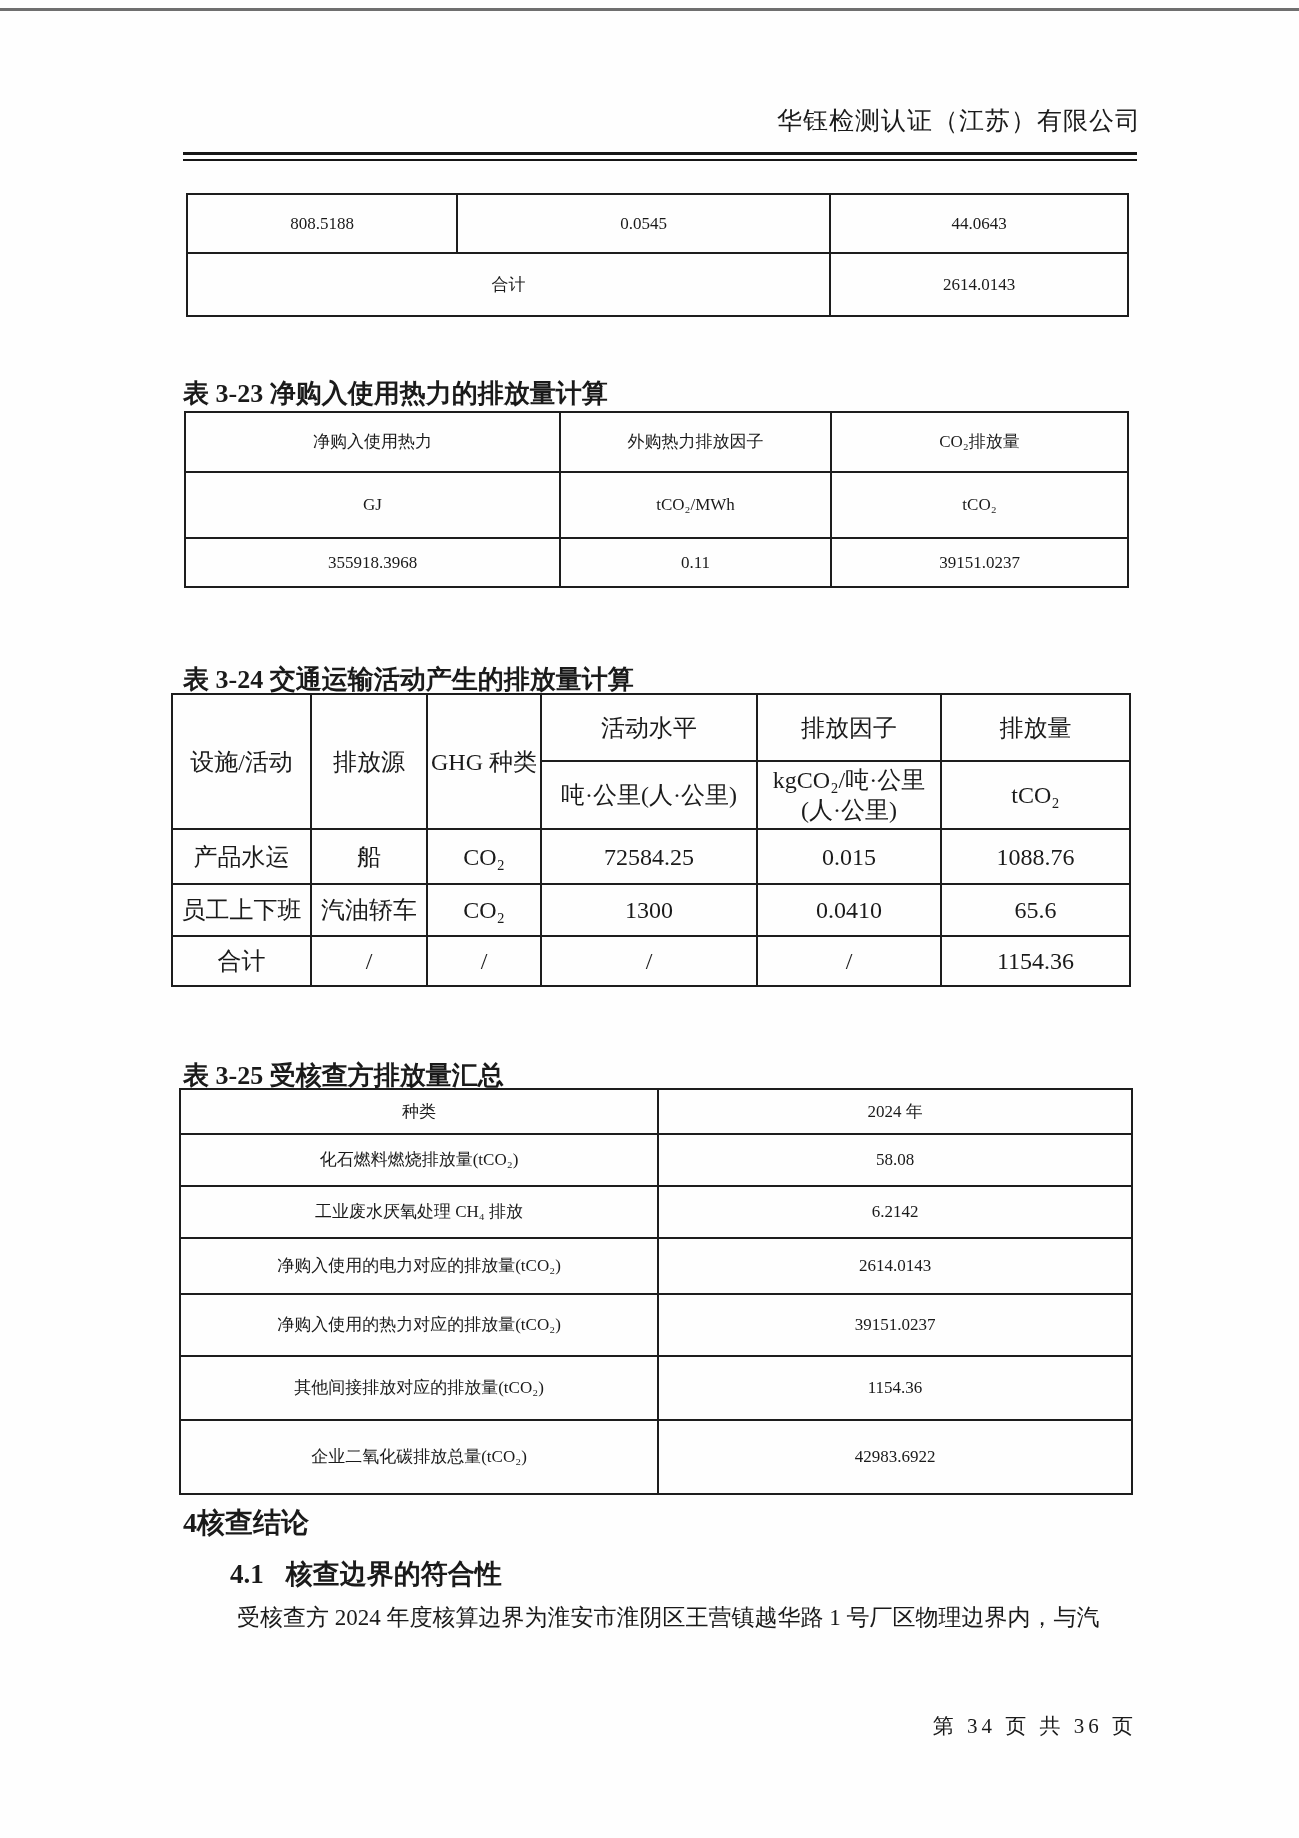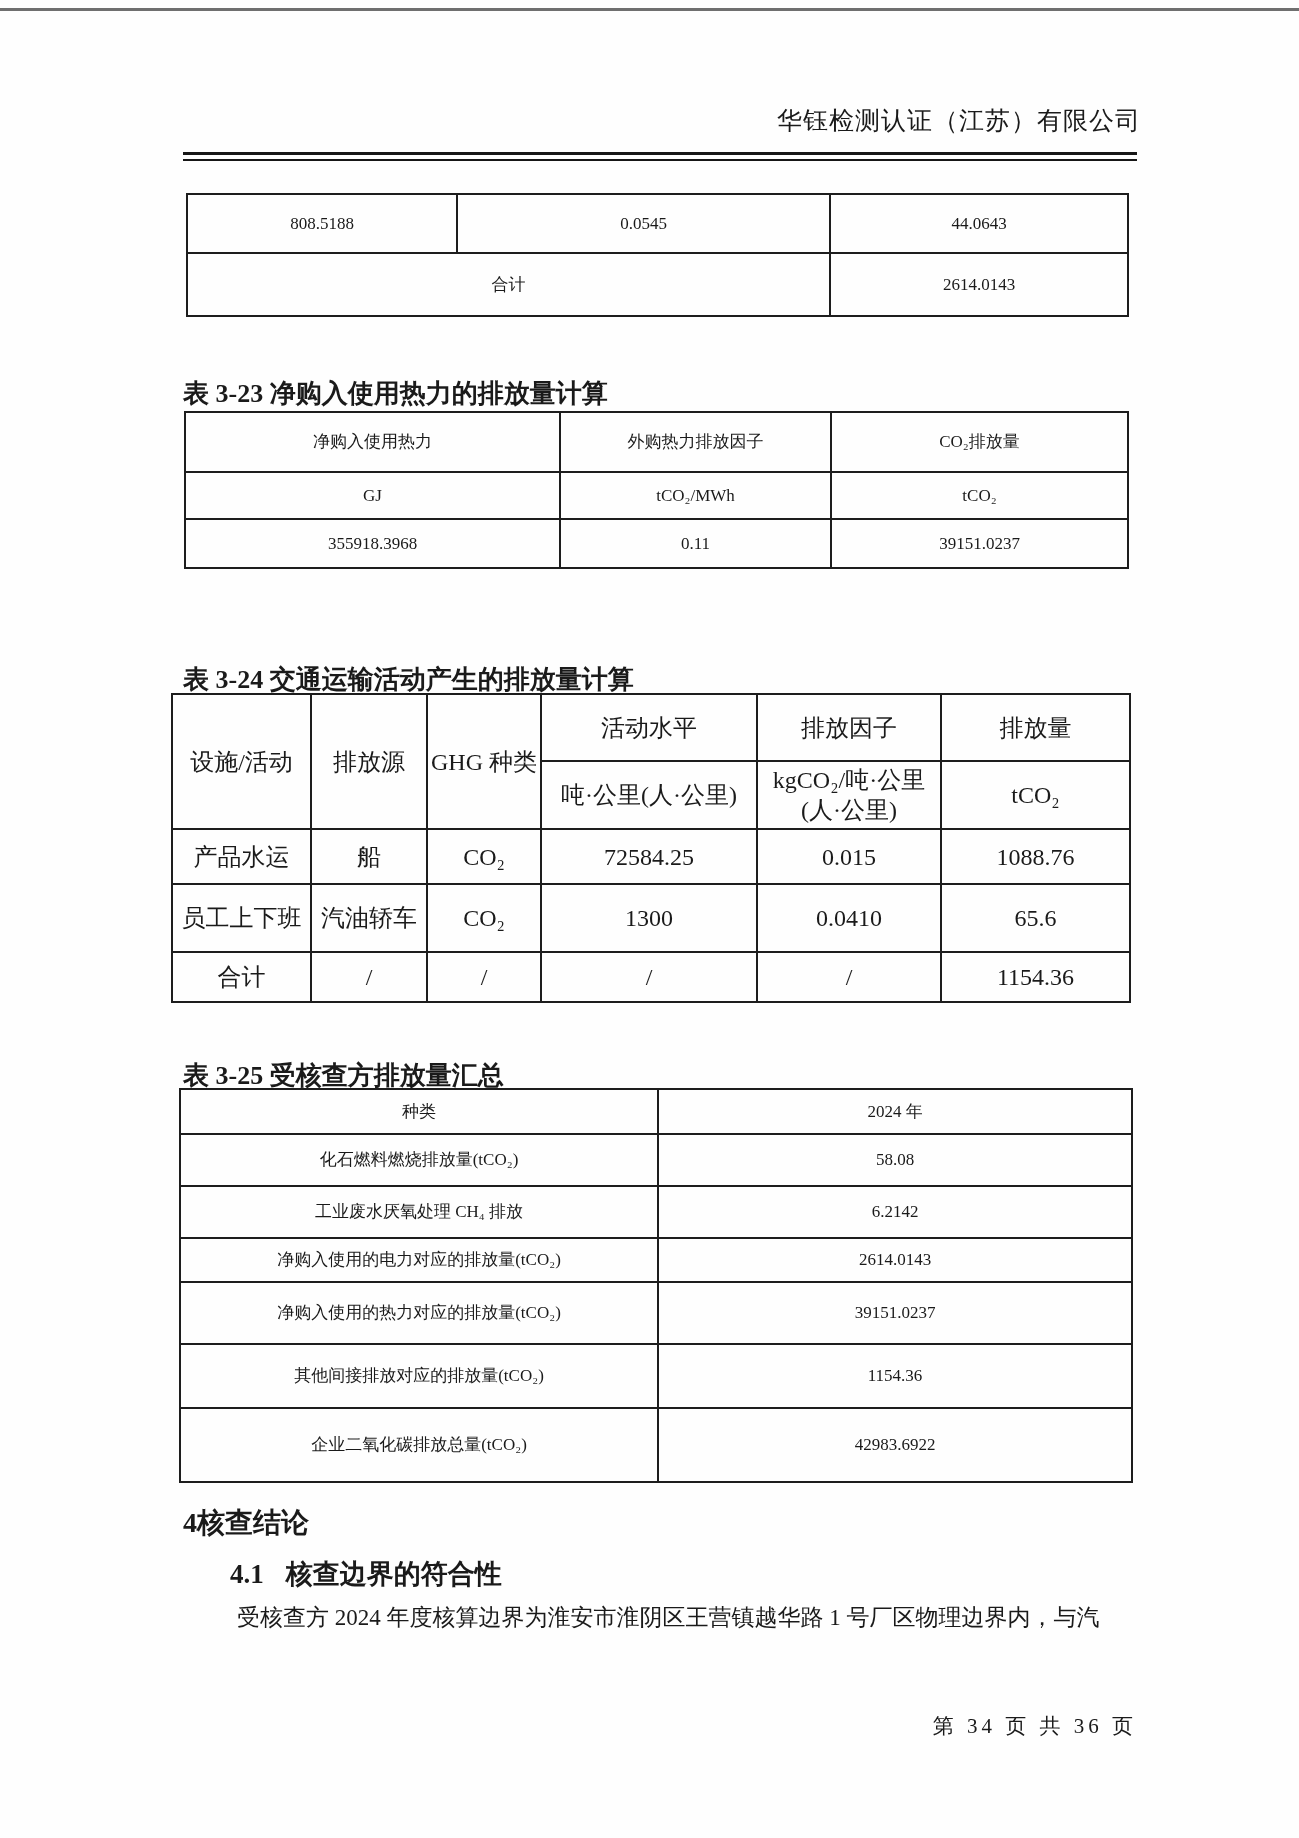--- a/index.html
+++ b/index.html
@@ -104,21 +104,21 @@
         <col style="width:375px">
         <col style="width:271px">
         <col style="width:297px">
       </colgroup>
     <tbody>
       <tr style="height:60px">
         <td>净购入使用热力</td>
         <td>外购热力排放因子</td>
         <td>CO₂排放量</td>
       </tr>
-      <tr style="height:47px">
+      <tr style="height:66px">
         <td>GJ</td>
         <td>tCO₂/MWh</td>
         <td>tCO₂</td>
       </tr>
       <tr style="height:49px">
         <td>355918.3968</td>
         <td>0.11</td>
         <td>39151.0237</td>
       </tr>
     </tbody>
@@ -149,21 +149,21 @@
         <td class="subu">tCO₂</td>
       </tr>
       <tr style="height:55px">
         <td>产品水运</td>
         <td>船</td>
         <td>CO₂</td>
         <td class="actpad">72584.25</td>
         <td>0.015</td>
         <td class="rv">1088.76</td>
       </tr>
-      <tr style="height:68px">
+      <tr style="height:52px">
         <td>员工上下班</td>
         <td>汽油轿车</td>
         <td>CO₂</td>
         <td class="actpad">1300</td>
         <td>0.0410</td>
         <td class="rv">65.6</td>
       </tr>
       <tr style="height:50px">
         <td>合计</td>
         <td>/</td>
@@ -187,21 +187,21 @@
         <td class="bold">2024 年</td>
       </tr>
       <tr style="height:52px">
         <td>化石燃料燃烧排放量(tCO₂)</td>
         <td>58.08</td>
       </tr>
       <tr style="height:52px">
         <td>工业废水厌氧处理 CH₄ 排放</td>
         <td>6.2142</td>
       </tr>
-      <tr style="height:44px">
+      <tr style="height:56px">
         <td>净购入使用的电力对应的排放量(tCO₂)</td>
         <td>2614.0143</td>
       </tr>
       <tr style="height:62px">
         <td>净购入使用的热力对应的排放量(tCO₂)</td>
         <td>39151.0237</td>
       </tr>
       <tr style="height:64px">
         <td>其他间接排放对应的排放量(tCO₂)</td>
         <td>1154.36</td>

